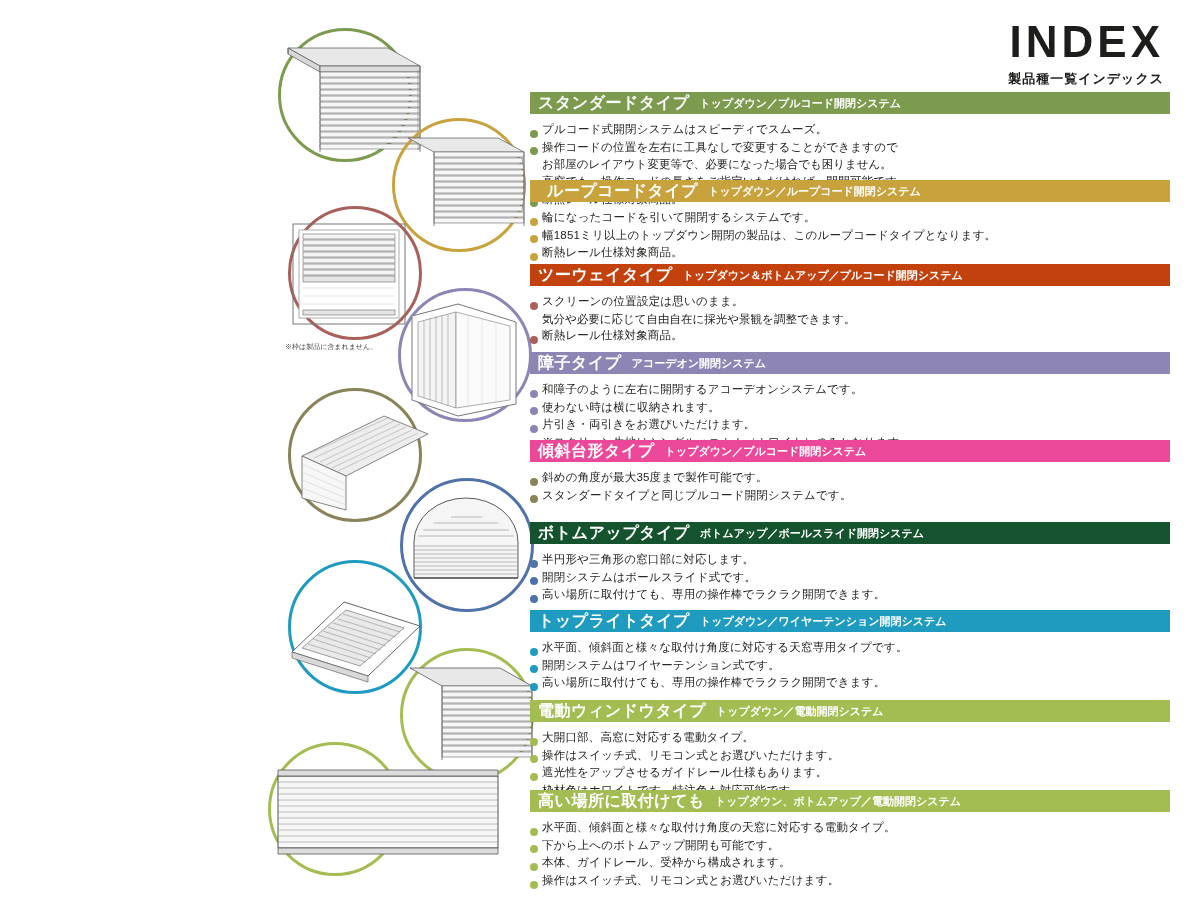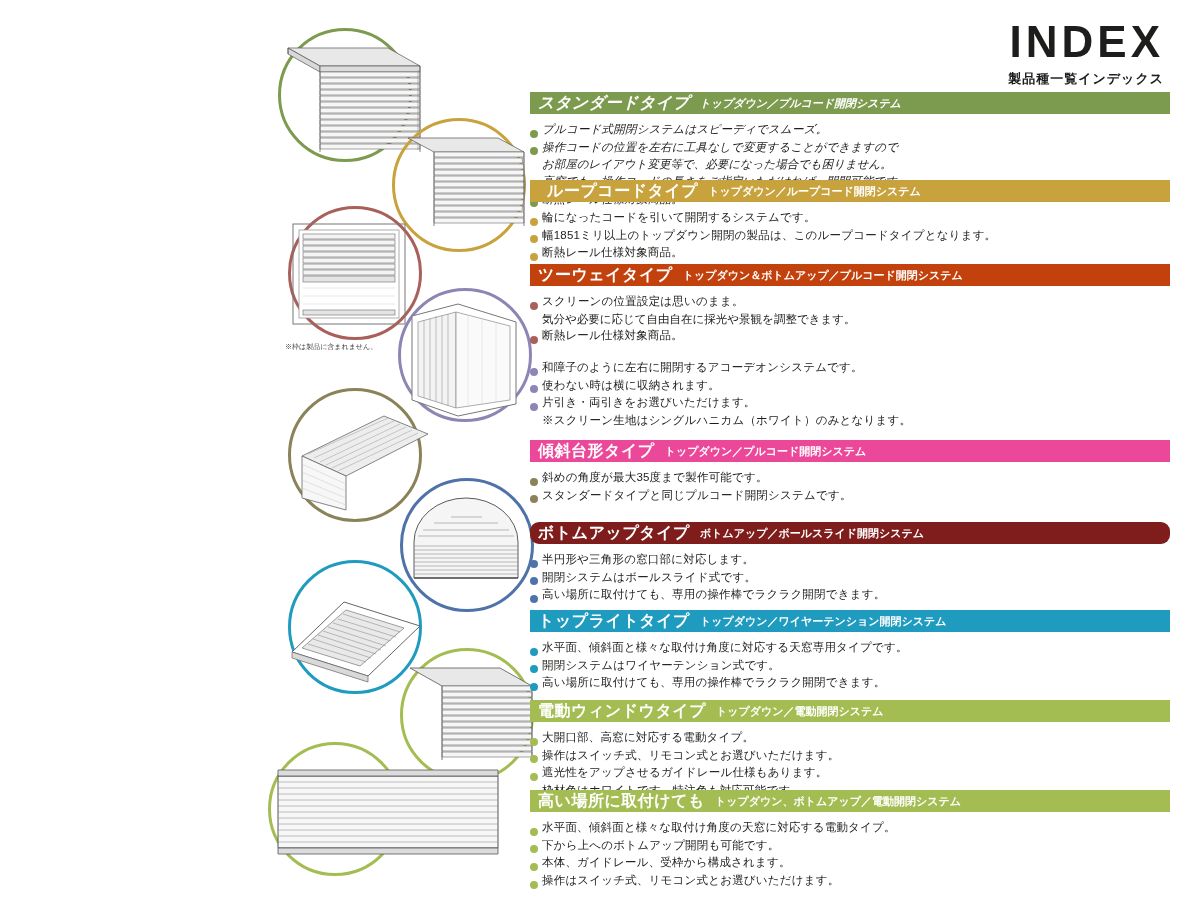--- a/index.html
+++ b/index.html
@@ -244,21 +244,21 @@
         <line x1="16" y1="72" x2="236" y2="72"></line>
         <line x1="16" y1="78" x2="236" y2="78"></line>
         <line x1="16" y1="84" x2="236" y2="84"></line>
         <line x1="16" y1="90" x2="236" y2="90"></line>
       </g>
       <polygon points="16,18 236,18 236,24 16,24" fill="#dcdcdc" stroke="#555" stroke-width="0.8"></polygon>
       <polygon points="16,96 236,96 236,102 16,102" fill="#dcdcdc" stroke="#555" stroke-width="0.8"></polygon>
     </svg>
   </div>
 
-  <div class="section" style="top:92px;font-style:italic;">
+  <div class="section" style="top:92px;">
     <div class="bar" style="background:#7d9b4e;">
       <span class="name">スタンダードタイプ</span>
       <span class="sys">トップダウン／プルコード開閉システム</span>
     </div>
     <div class="bullets">
       <div class="bullet">
           <span class="dot" style="background:#7d9b4e;"></span>
           <span class="txt">プルコード式開閉システムはスピーディでスムーズ。</span>
         </div>
       <div class="bullet">
@@ -310,20 +310,24 @@
         </div>
       <div class="sub2">気分や必要に応じて自由自在に採光や景観を調整できます。</div>
       <div class="bullet">
           <span class="dot" style="background:#a9605a;"></span>
           <span class="txt">断熱レール仕様対象商品。</span>
         </div>
     </div>
   </div>
 
   <div class="section" style="top:352px;">
+    <div class="bar" style="background:#8d86b5;">
+      <span class="name">障子タイプ</span>
+      <span class="sys">アコーデオン開閉システム</span>
+    </div>
     <div class="bullets">
       <div class="bullet">
           <span class="dot" style="background:#8d86b5;"></span>
           <span class="txt">和障子のように左右に開閉するアコーデオンシステムです。</span>
         </div>
       <div class="bullet">
           <span class="dot" style="background:#8d86b5;"></span>
           <span class="txt">使わない時は横に収納されます。</span>
         </div>
       <div class="bullet">
@@ -348,21 +352,21 @@
           <span class="txt">斜めの角度が最大35度まで製作可能です。</span>
         </div>
       <div class="bullet">
           <span class="dot" style="background:#8a8258;"></span>
           <span class="txt">スタンダードタイプと同じプルコード開閉システムです。</span>
         </div>
     </div>
   </div>
 
   <div class="section" style="top:522px;">
-    <div class="bar" style="background:#7f1d1d;border-radius:9px;">
+    <div class="bar" style="background:#14532d;">
       <span class="name">ボトムアップタイプ</span>
       <span class="sys">ボトムアップ／ボールスライド開閉システム</span>
     </div>
     <div class="bullets">
       <div class="bullet">
           <span class="dot" style="background:#4f72a8;"></span>
           <span class="txt">半円形や三角形の窓口部に対応します。</span>
         </div>
       <div class="bullet">
           <span class="dot" style="background:#4f72a8;"></span>

